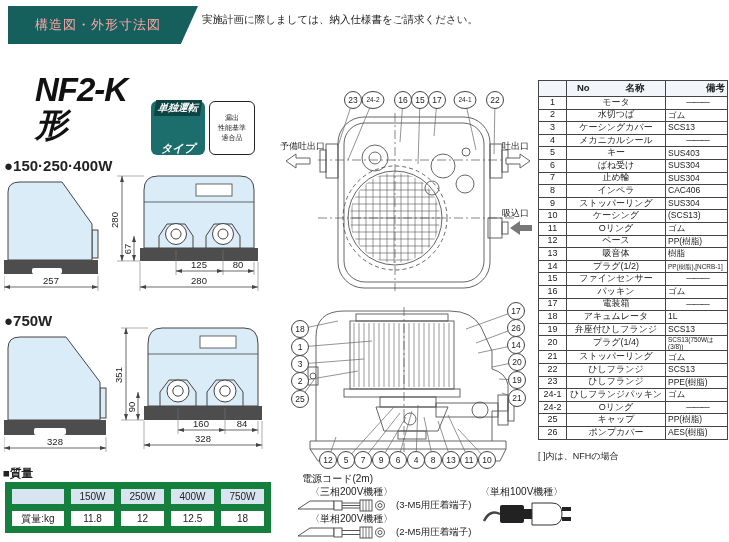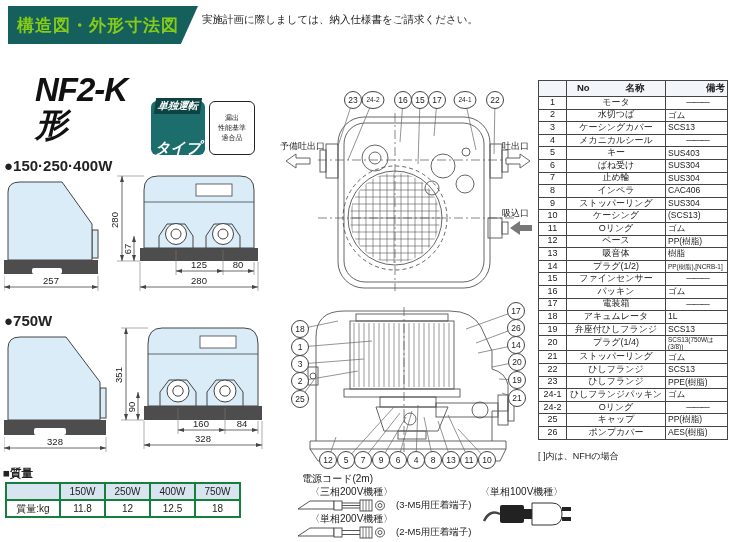--- a/index.html
+++ b/index.html
@@ -4,32 +4,32 @@
 <style>
   html,body{margin:0;padding:0;background:#fff;}
   .page{position:relative;width:729px;height:542px;background:#fff;overflow:hidden;
         font-family:"Liberation Sans","DejaVu Sans",sans-serif;color:#222;}
   .abs{position:absolute;}
 
   
   .banner{left:8px;top:6px;width:190px;height:38px;background:#15605c;
           clip-path:polygon(0 0,100% 0,91% 100%,0 100%);
           display:flex;align-items:center;justify-content:center;}
-  .banner span{color:#84cc16;font-size:17px;font-weight:bold;letter-spacing:1px;padding-right:10px;}
+  .banner span{color:#fca5a5;font-size:13px;font-weight:normal;letter-spacing:1px;padding-right:10px;}
   .notice{left:202px;top:13px;font-size:10.5px;color:#222;}
 
   
   .title{left:4px;top:72px;line-height:35px;font-style:italic;font-weight:bold;
          font-size:33px;letter-spacing:-1px;color:#111;margin-left:31px;}
   .title .row2{display:flex;width:152px;justify-content:space-between;}
   .badge-teal{left:151px;top:101px;width:54px;height:54px;background:#1b6e6b;border-radius:6px;
               display:flex;flex-direction:column;align-items:center;justify-content:center;gap:2px;}
   .badge-teal .strip{background:#0d4342;color:#fff;font-size:10px;font-weight:bold;
               padding:1px 3px;transform:skewX(-8deg);font-style:italic;}
-  .badge-teal .sub{color:#fff;font-size:15px;font-weight:bold;font-style:italic;margin-top:23px;}
+  .badge-teal .sub{color:#fff;font-size:11px;font-weight:bold;font-style:italic;margin-top:23px;}
   .badge-cert{left:209px;top:101px;width:44px;height:52px;border:1.6px solid #222;border-radius:6px;
               background:#fff;display:flex;flex-direction:column;align-items:center;justify-content:center;
               font-size:7px;line-height:1.45;color:#222;}
 
   .section-label{font-size:15px;font-weight:bold;color:#222;}
 
   svg{font-family:inherit;display:block;}
   svg text{fill:#222;}
   .dimtxt{font-size:9.5px;}
 
@@ -43,21 +43,21 @@
   .parts td:nth-child(2){text-align:center;}
   .parts td:nth-child(3){text-align:left;padding-left:2px;font-size:8.5px;}
   .parts td.dash{text-align:center;letter-spacing:-1px;}
   .parts td.tiny{font-size:6.4px;}
   .footnote{margin-top:10px;font-size:9px;}
 
   
   .wt-title{left:3px;top:466px;font-size:11.5px;font-weight:bold;}
   .weight{left:5px;top:482px;}
   .weight table{border-collapse:collapse;table-layout:fixed;font-size:10px;}
-  .weight th,.weight td{border:2px solid #15803d;height:15px;padding:0;text-align:center;}
+  .weight th,.weight td{border:7px solid #15803d;height:15px;padding:0;text-align:center;}
   .weight th{background:#d8e5f0;font-weight:normal;}
   .weight .c0{width:52px;} .weight .c{width:43px;}
 
   
   .power{left:296px;top:472px;width:310px;height:70px;font-size:10px;}
   .power .t{position:absolute;}
 </style>
 </head>
 <body>
 

